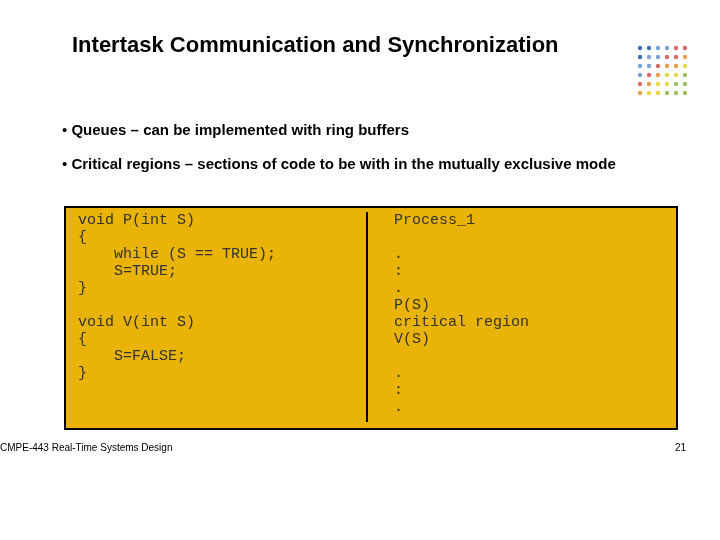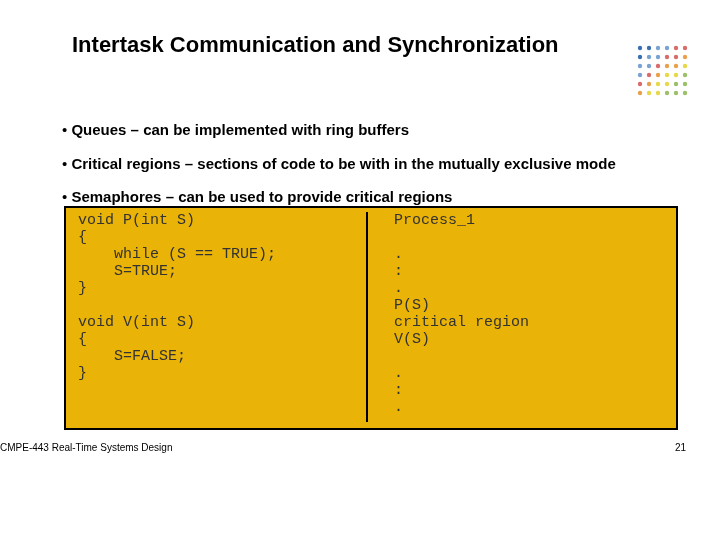--- a/index.html
+++ b/index.html
@@ -145,23 +145,20 @@
     </svg>
   </div>
 
   <div class="bullets">
     <div class="bullet">
       <span>• </span><span class="bold">Queues</span><span class="bold"> – can be implemented with ring buffers</span>
     </div>
     <div class="bullet">
       <span>• </span><span class="bold">Critical regions</span><span class="bold"> – sections of code to be with in the mutually exclusive mode</span>
     </div>
-    <div class="bullet">
-      <span>• </span><span class="bold">Semaphores</span><span class="bold"> – can be used to provide critical regions</span>
-    </div>
   </div>
 
   <div class="code-area">
     <div class="code-left">void P(int S)
 {
     while (S == TRUE);
     S=TRUE;
 }
 
 void V(int S)

